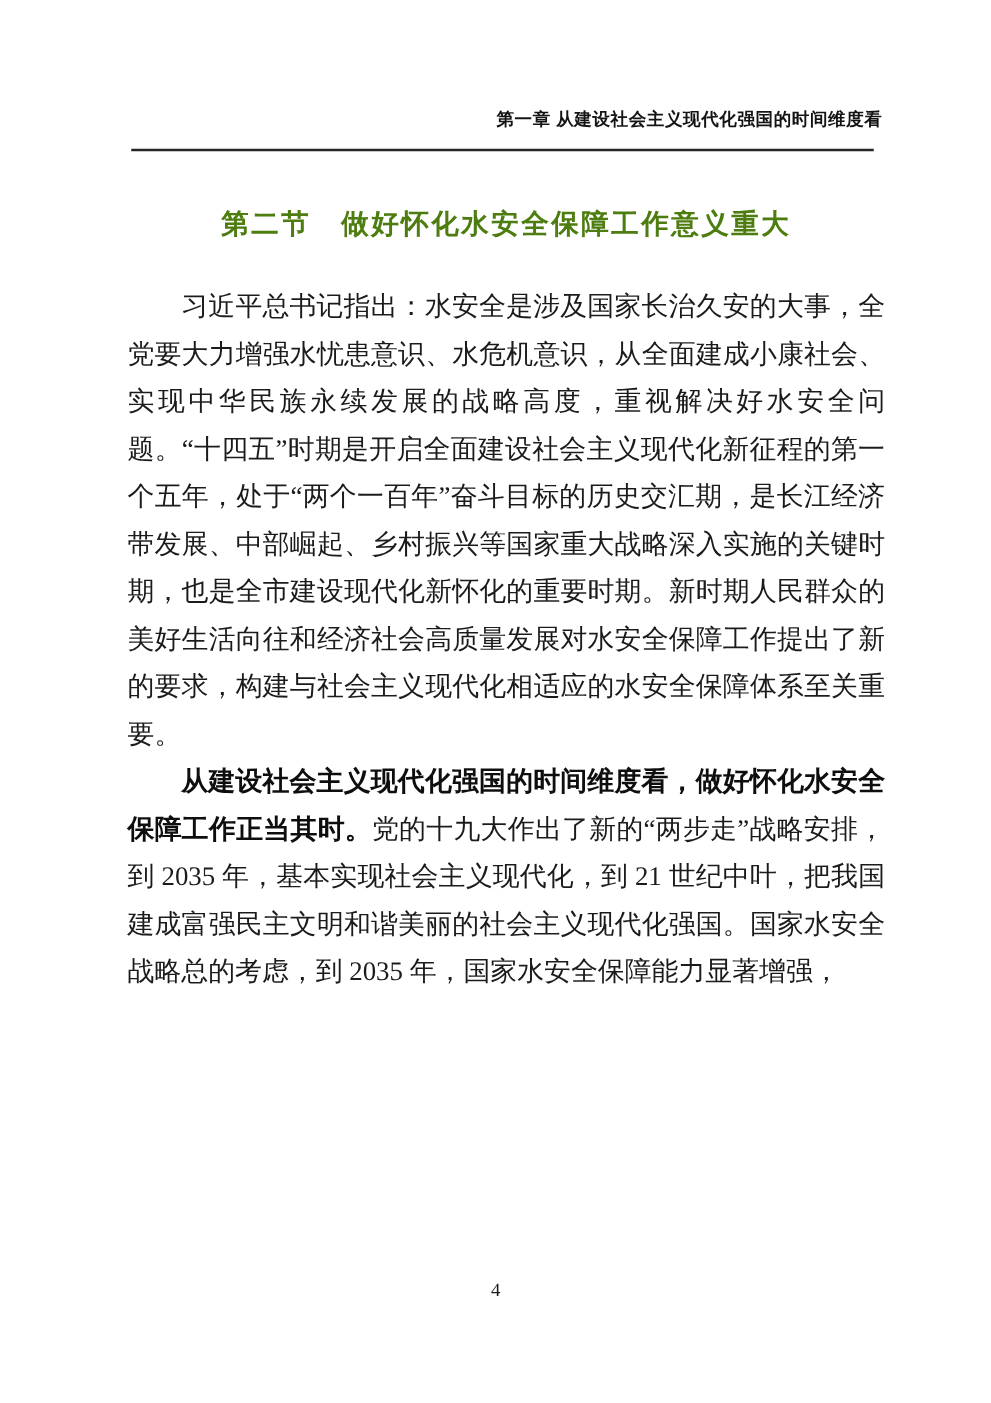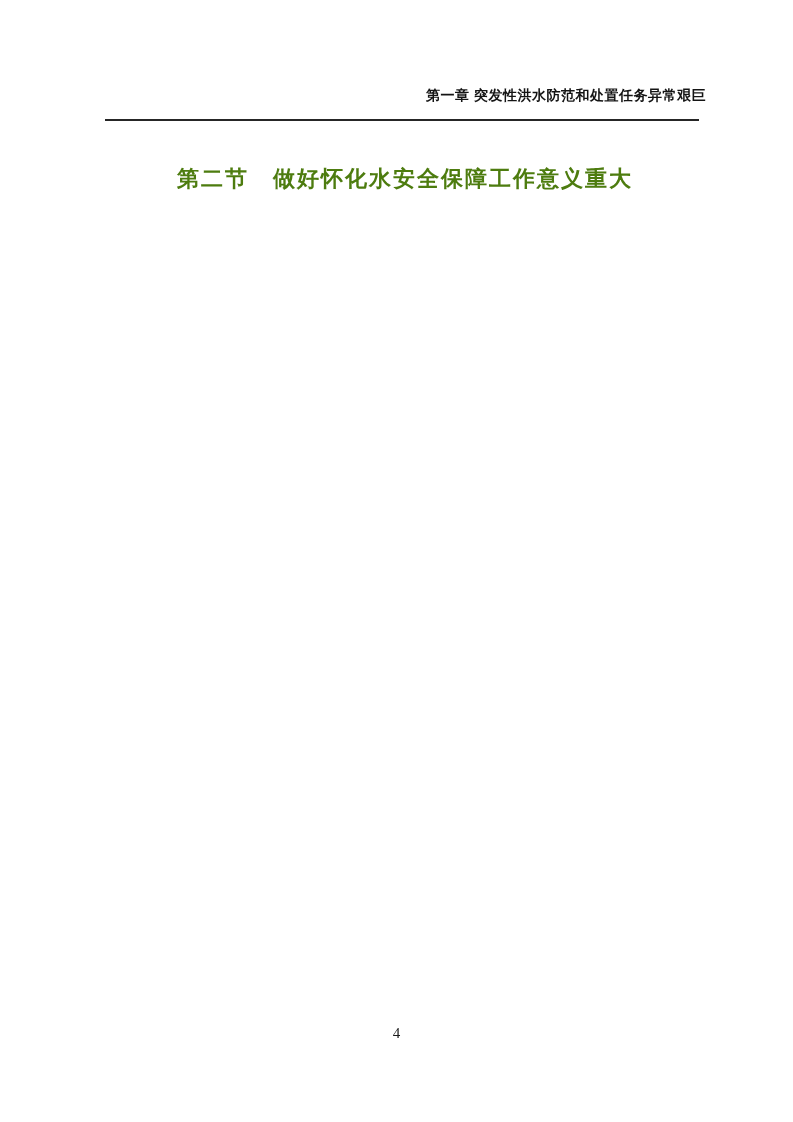--- a/index.html
+++ b/index.html
@@ -77,29 +77,31 @@
     line-height: 18px;
     color: #1b1b1b;
   }
 </style>
 </head>
 <body>
 
 <div class="page">
 
   <div class="running-header">
-    <span>第一章 突发性洪水防范和处置任务异常艰巨</span>
+    <span>第一章 从建设社会主义现代化强国的时间维度看</span>
   </div>
 
   <div class="header-rule"></div>
 
   <div class="content">
 
 
     <h2 class="section-heading">第二节　做好怀化水安全保障工作意义重大</h2>
 
+    <p class="para para-2">习近平总书记指出：水安全是涉及国家长治久安的大事，全党要大力增强水忧患意识、水危机意识，从全面建成小康社会、实现中华民族永续发展的战略高度，重视解决好水安全问题。“十四五”时期是开启全面建设社会主义现代化新征程的第一个五年，处于“两个一百年”奋斗目标的历史交汇期，是长江经济带发展、中部崛起、乡村振兴等国家重大战略深入实施的关键时期，也是全市建设现代化新怀化的重要时期。新时期人民群众的美好生活向往和经济社会高质量发展对水安全保障工作提出了新的要求，构建与社会主义现代化相适应的水安全保障体系至关重要。</p>
 
+    <p class="para para-3"><span class="lead-bold">从建设社会主义现代化强国的时间维度看，做好怀化水安全保障工作正当其时。</span><span>党的十九大作出了新的“两步走”战略安排，到 2035 年，基本实现社会主义现代化，到 21 世纪中叶，把我国建成富强民主文明和谐美丽的社会主义现代化强国。国家水安全战略总的考虑，到 2035 年，国家水安全保障能力显著增强，</span></p>
 
   </div>
 
   <div class="page-number">4</div>
 
 </div>
 
 </body></html>

